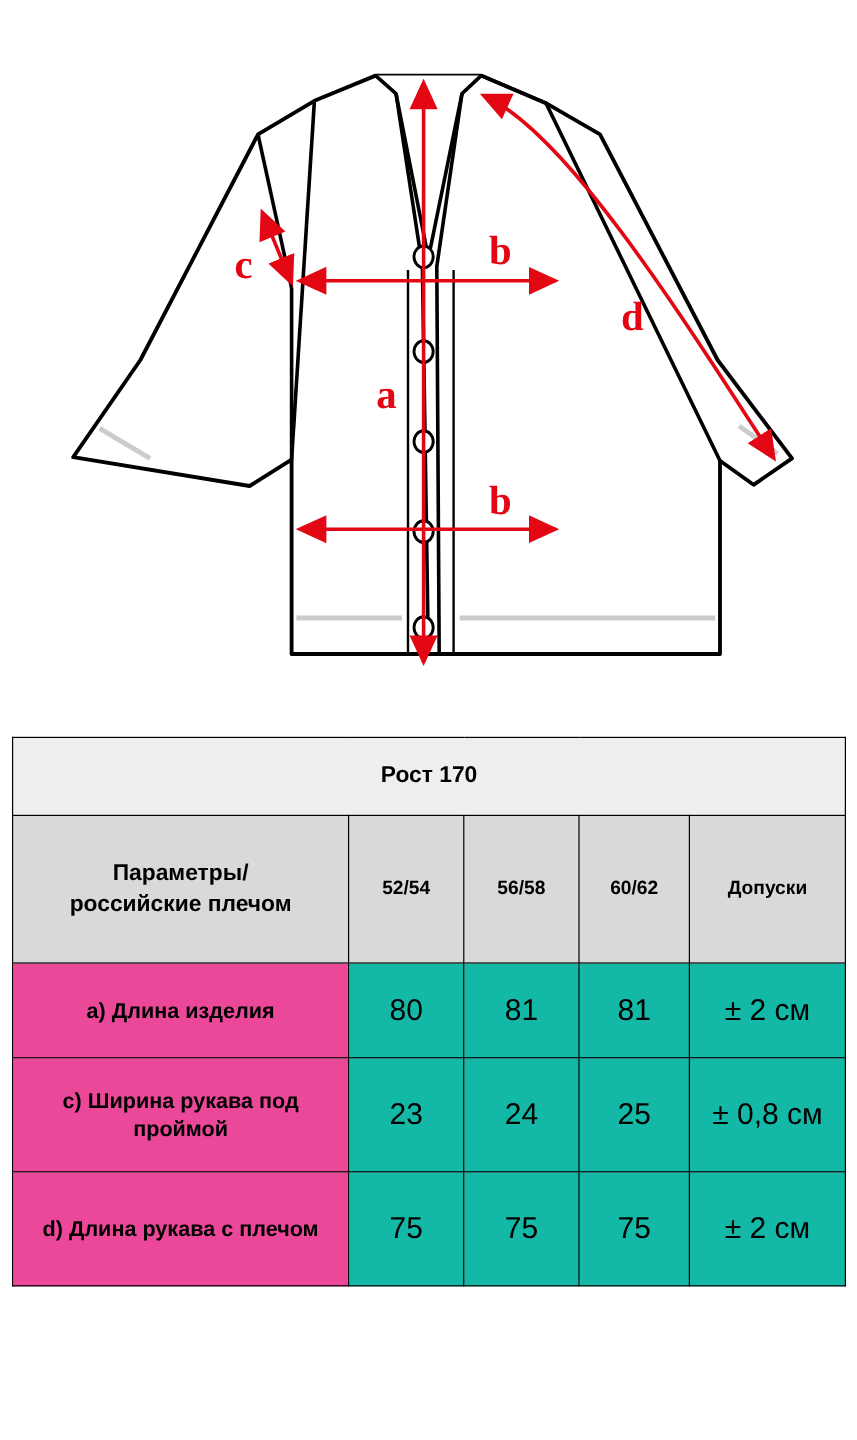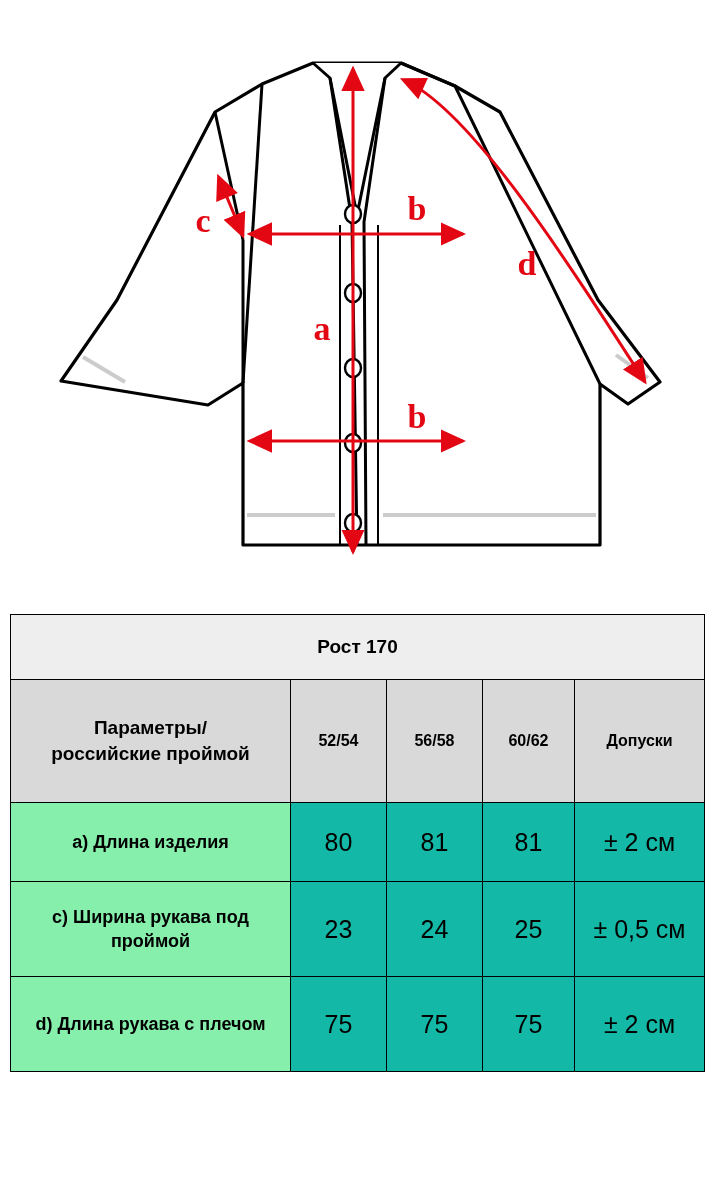--- a/index.html
+++ b/index.html
@@ -63,21 +63,21 @@
     font-size: 16px;
     height: 110px;
   }
   .header-row td.param-head {
     font-weight: bold;
     font-size: 19px;
     line-height: 1.35;
     padding: 6px 8px;
   }
   .data-row td.param-cell {
-    background: #86efac;
+    background: #ec4899;
     font-weight: bold;
     font-size: 18px;
     line-height: 1.35;
     padding: 8px 6px;
   }
   .data-row td.val-cell {
     background: #14b8a6;
     font-size: 25px;
   }
   .row-h1 td { height: 66px; }
@@ -187,21 +187,21 @@
         <col class="c-v3">
         <col class="c-tol">
     </colgroup>
     <tbody>
       <tr class="title-row">
         <td colspan="5">Рост 170</td>
       </tr>
       <tr class="header-row">
         <td class="param-head">
           <span>Параметры/</span><br>
-          <span>российские проймой</span>
+          <span>российские плечом</span>
         </td>
         <td>52/54</td>
         <td>56/58</td>
         <td>60/62</td>
         <td>Допуски</td>
       </tr>
 
       <tr class="data-row row-h1">
         <td class="param-cell">a) Длина изделия</td>
         <td class="val-cell">80</td>
@@ -209,21 +209,21 @@
         <td class="val-cell">81</td>
         <td class="val-cell">± 2 см</td>
       </tr>
 
 
       <tr class="data-row row-h3">
         <td class="param-cell">c) Ширина рукава под проймой</td>
         <td class="val-cell">23</td>
         <td class="val-cell">24</td>
         <td class="val-cell">25</td>
-        <td class="val-cell">± 0,5 см</td>
+        <td class="val-cell">± 0,8 см</td>
       </tr>
 
       <tr class="data-row row-h4">
         <td class="param-cell">d) Длина рукава с плечом</td>
         <td class="val-cell">75</td>
         <td class="val-cell">75</td>
         <td class="val-cell">75</td>
         <td class="val-cell">± 2 см</td>
       </tr>
     </tbody>

